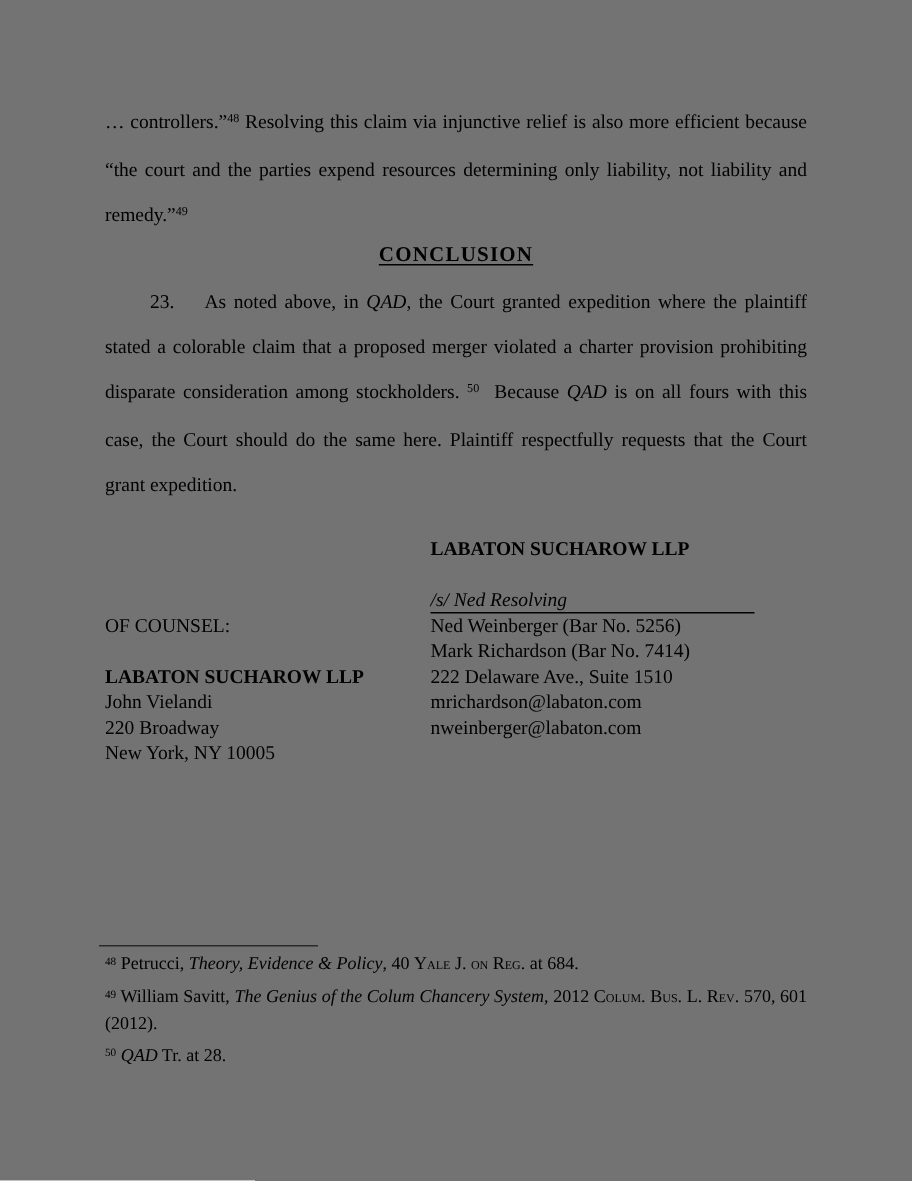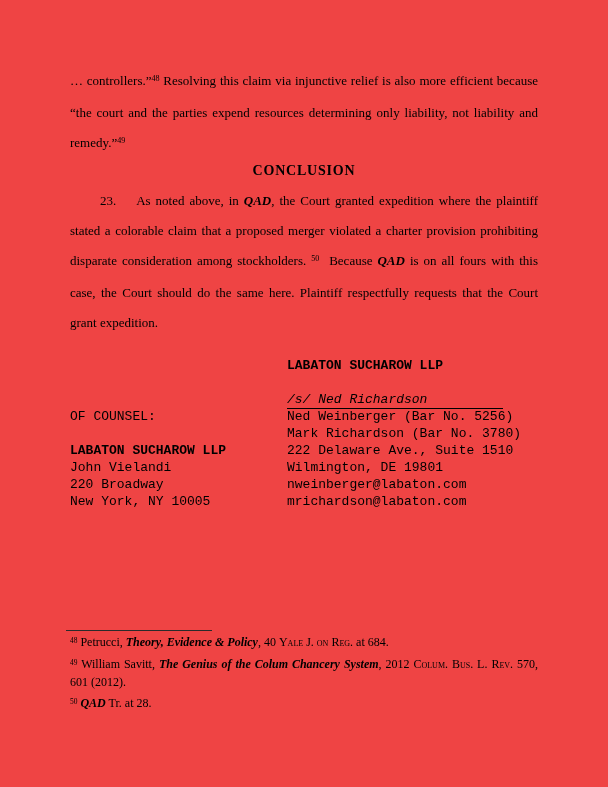--- a/index.html
+++ b/index.html
@@ -4,21 +4,21 @@
 <style>
   html, body {
     margin: 0;
     padding: 0;
     background: #ffffff;
   }
   .page {
     position: relative;
     width: 608px;
     height: 787px;
-    background: #ef4444;
+    background: #737373;
     color: #000000;
     font-family: "Liberation Serif", "DejaVu Serif", serif;
     overflow: hidden;
   }
   .body-par {
     position: absolute;
     left: 70px;
     width: 468px;
     margin: 0;
     font-size: 13px;
@@ -29,32 +29,32 @@
   #heading {
     position: absolute;
     left: 70px;
     width: 468px;
     top: 163px;
     margin: 0;
     text-align: center;
     font-size: 14px;
     font-weight: bold;
     letter-spacing: 0.8px;
+    text-decoration: underline;
     text-underline-offset: 2px;
   }
   #para23 {
     top: 186px;
     text-indent: 30px;
   }
   .sig-col {
     position: absolute;
     top: 357px;
     font-size: 13px;
     line-height: 17px;
-    font-family: Liberation Mono, monospace;
   }
   #col-left  { left: 70px; }
   #col-right { left: 287px; }
   .sig-col .line {
     height: 17px;
     white-space: nowrap;
   }
   .bold { font-weight: bold; }
   .sig-line {
     display: inline-block;
@@ -78,21 +78,21 @@
   }
   .footnote {
     margin: 0 0 4px 0;
     text-align: justify;
   }
   .sup {
     font-size: 0.62em;
     position: relative;
     top: -0.45em;
   }
-  .i  { font-style: italic; font-weight: bold; }
+  .i  { font-style: italic; }
   .sc { font-variant: small-caps; }
 </style>
 </head>
 <body>
 
 <div class="page">
 
   <p class="body-par" id="para1"><span>… controllers.”</span><span class="sup">48</span><span> Resolving this claim via injunctive relief is also more efficient because “the court and the parties expend resources determining only liability, not liability and remedy.”</span><span class="sup">49</span></p>
 
   <h2 id="heading">CONCLUSION</h2>
@@ -107,27 +107,26 @@
       <div class="line">&nbsp;</div>
       <div class="line bold">LABATON SUCHAROW LLP</div>
       <div class="line">John Vielandi</div>
       <div class="line">220 Broadway</div>
       <div class="line">New York, NY 10005</div>
     </div>
 
   <div class="sig-col" id="col-right">
       <div class="line bold">LABATON SUCHAROW LLP</div>
       <div class="line">&nbsp;</div>
-      <div class="line"><span class="sig-line">/s/ Ned Richardson</span></div>
+      <div class="line"><span class="sig-line">/s/ Ned Resolving</span></div>
       <div class="line">Ned Weinberger (Bar No. 5256)</div>
-      <div class="line">Mark Richardson (Bar No. 3780)</div>
+      <div class="line">Mark Richardson (Bar No. 7414)</div>
       <div class="line">222 Delaware Ave., Suite 1510</div>
-      <div class="line">Wilmington, DE 19801</div>
+      <div class="line">mrichardson@labaton.com</div>
       <div class="line">nweinberger@labaton.com</div>
-      <div class="line">mrichardson@labaton.com</div>
     </div>
 
   <div class="footnotes">
     <div class="fn-sep"></div>
     <p class="footnote"><span class="sup">48</span><span> Petrucci, </span><span class="i">Theory, Evidence &amp; Policy</span><span>, 40 </span><span class="sc">Yale J. on Reg.</span><span> at 684.</span></p>
     <p class="footnote"><span class="sup">49</span><span> William Savitt, </span><span class="i">The Genius of the Colum Chancery System</span><span>, 2012 </span><span class="sc">Colum. Bus. L. Rev.</span><span> 570, 601 (2012).</span></p>
     <p class="footnote"><span class="sup">50</span><span> </span><span class="i">QAD</span><span> Tr. at 28.</span></p>
   </div>
 
 </div>

